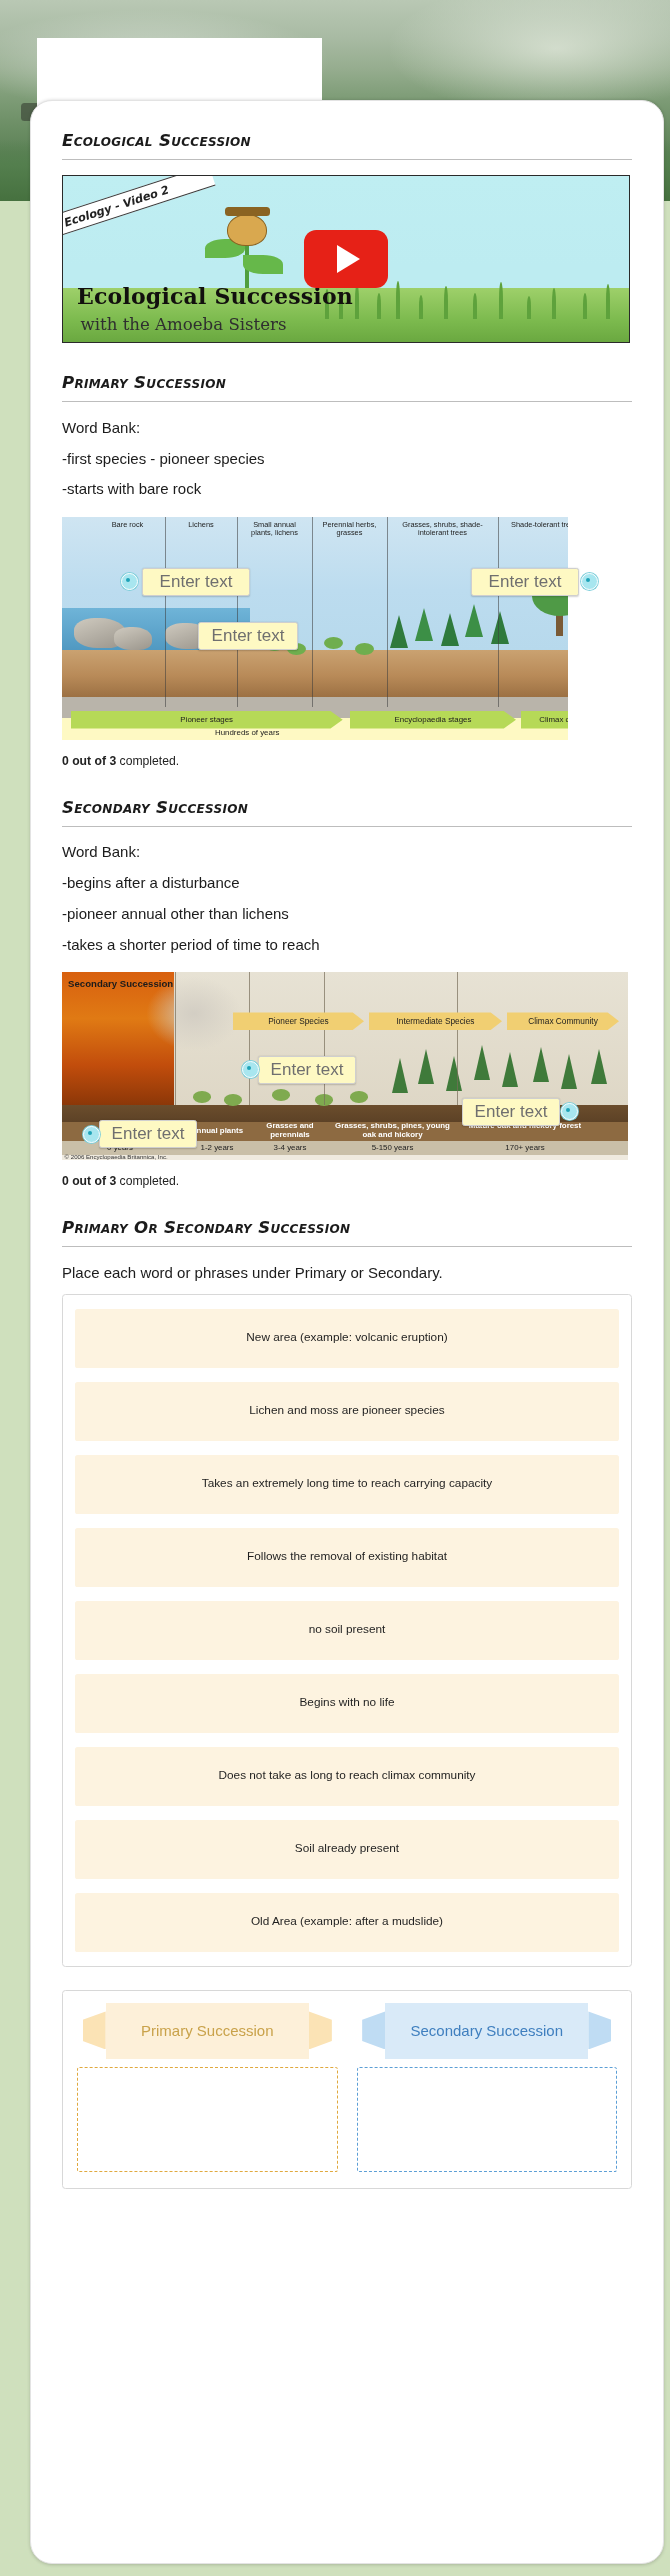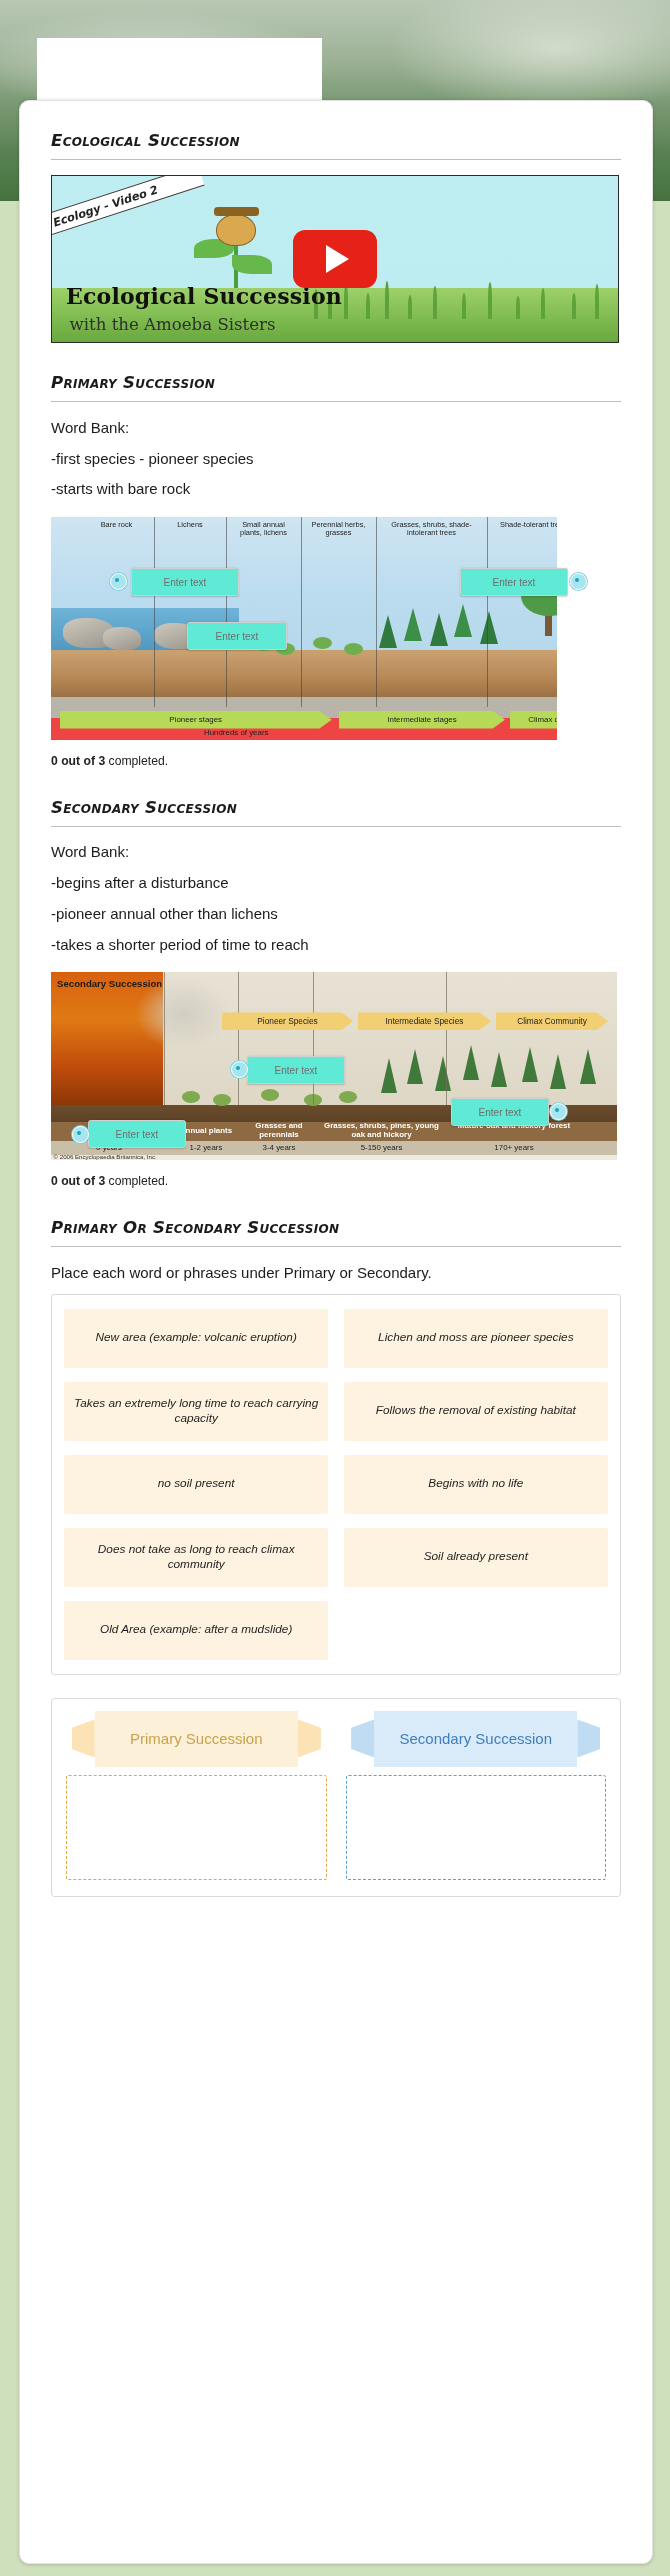--- a/index.html
+++ b/index.html
@@ -56,26 +56,26 @@
     left: 37px;
     top: 38px;
     width: 285px;
     height: 72px;
     background: #ffffff;
   }
 
   
   .sheet {
     position: absolute;
-    left: 19px;
+    left: 30px;
     top: 100px;
     width: 632px;
     min-height: 2462px;
     background: #ffffff;
-    border-radius: 10px;
+    border-radius: 22px;
     box-shadow: 0 0.9px 3.5px rgba(0,0,0,.18);
     border: 0.9px solid #e3e3e3;
   }
   .sheet-inner {
     padding: 30px 31px 35px 31px;
   }
 
   h2.sec-title {
     font-family: "DejaVu Sans", sans-serif;
     font-weight: bold;
@@ -196,21 +196,21 @@
     margin-left: 5.2px;
   }
 
   
   .diagram-wrap { position: relative; margin: 17.5px 0 5.2px 0; }
 
   .diagram-primary {
     position: relative;
     width: 506px;
     height: 223px;
-    background: #ef4444;
+    background: #fef9c3;
     overflow: hidden;
   }
   .dp-sky {
     position: absolute; left: 0; top: 0; width: 100%; height: 133px;
     background: linear-gradient(180deg, #cfe5f2 0%, #bcdcef 55%, #b7d9ec 100%);
   }
   .dp-water {
     position: absolute; left: 0; top: 91px; width: 188px; height: 51px;
     background: linear-gradient(180deg,#6fb4d8,#4a93bd);
   }
@@ -317,26 +317,26 @@
   }
   .ds-cell { position:absolute; text-align:center; line-height:1.1; }
   .ds-credit {
     position:absolute; left:2.6px; bottom:0; font-size:6.1px; color:#333;
   }
 
   
   .drop-box {
     position: absolute;
     height: 26px;
-    background: #5eead4;
+    background: #fef9c3;
     border: 0.9px solid #cfcfcf;
     border-radius: 2.6px;
     box-shadow: 0 0.9px 1.7px rgba(0,0,0,.18);
     display: flex; align-items: center; justify-content: center;
-    font-size: 10px;
+    font-size: 17px;
     color: #6f6f6f;
     cursor: text;
   }
   .drop-dot {
     position: absolute;
     width: 15px; height: 15px;
     border-radius: 50%;
     background: #a8e6ef;
     border: 1.7px solid #ffffff;
     box-shadow: 0 0 0 0.9px #7fcfdb;
@@ -354,23 +354,22 @@
     margin: 14px 0 0 0;
   }
   .completed b { font-weight: bold; }
 
   
   .tiles {
     border: 0.9px solid #d8d8d8;
     border-radius: 3.5px;
     padding: 14px 12.2px;
     display: grid;
-    grid-template-columns: 1fr 1fr;
+    grid-template-columns: 1fr;
     gap: 14px 15.7px;
-    font-style: italic;
   }
   .tile {
     background: #fdf3e0;
     border-radius: 2.6px;
     min-height: 45px;
     display: flex; align-items: center; justify-content: center;
     text-align: center;
     font-size: 11.8px;
     color: #1f1f1f;
     padding: 7px 8.7px;
@@ -523,21 +522,21 @@
           <div class="dp-vline" style="left:436px;"></div>
 
           <div class="dp-colhead" style="left:35px;width:61px;">Bare rock</div>
           <div class="dp-colhead" style="left:110px;width:58px;">Lichens</div>
           <div class="dp-colhead" style="left:180px;width:65px;">Small annual plants, lichens</div>
           <div class="dp-colhead" style="left:255px;width:65px;">Perennial herbs, grasses</div>
           <div class="dp-colhead" style="left:330px;width:101px;">Grasses, shrubs, shade-intolerant trees</div>
           <div class="dp-colhead" style="left:443px;width:79px;">Shade-tolerant trees</div>
 
           <div class="stage-bar stage-green" style="left:8.7px; top:194px; width:272px;">Pioneer stages</div>
-          <div class="stage-bar stage-green" style="left:288px; top:194px; width:166px;">Intermediate stages</div>
+          <div class="stage-bar stage-green" style="left:288px; top:194px; width:166px;">Encyclopaedia stages</div>
           <div class="stage-bar stage-green" style="left:459px; top:194px; width:101px;">Climax community</div>
 
           <div class="dp-scale">Hundreds of years</div>
         </div>
 
         <div class="drop-box" style="left:80px; top:51px; width:106px;">Enter text</div>
         <div class="drop-dot" style="left:59px; top:56px;"></div>
 
         <div class="drop-box" style="left:136px; top:105px; width:98px;">Enter text</div>
 

